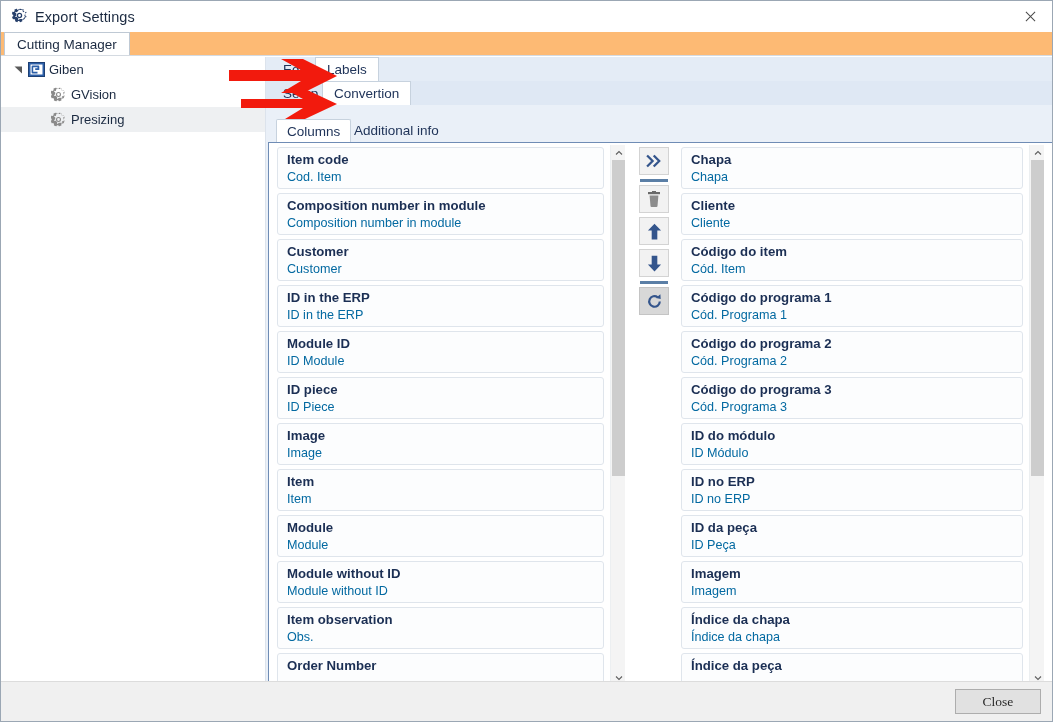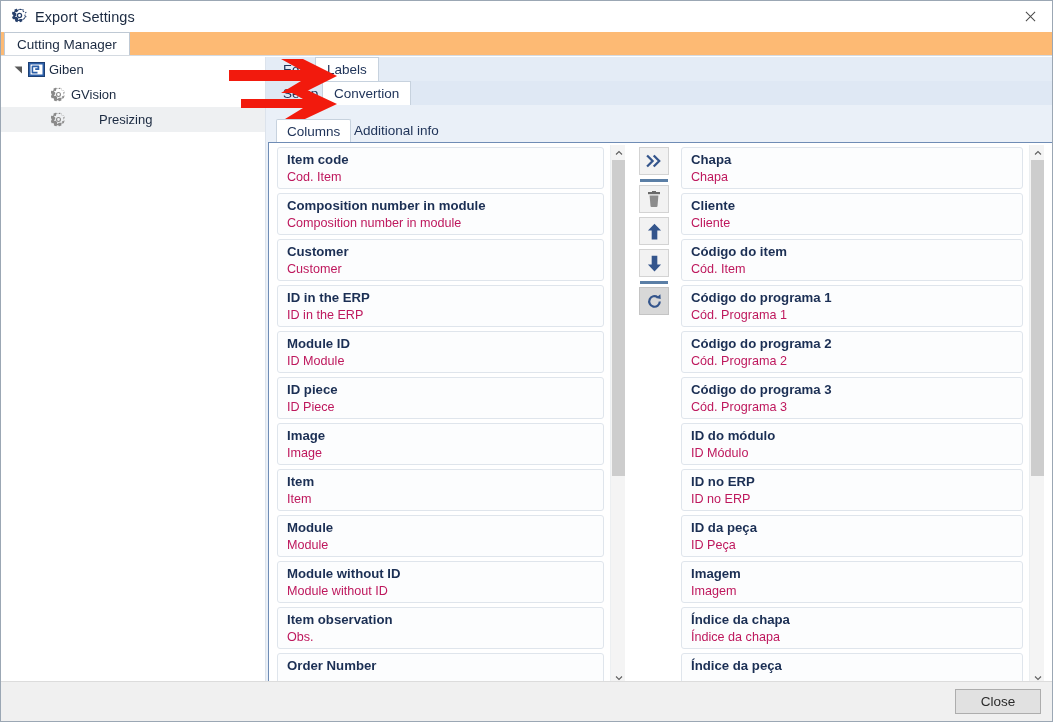--- a/index.html
+++ b/index.html
@@ -57,21 +57,21 @@
   
   .treepanel {
     position: absolute; left: 0; top: 56px; width: 264px; height: 625px;
     background: #ffffff;
   }
   .tree-row {
     display: flex; align-items: center; height: 25px;
     font-size: 13px; color: #1b2a41;
     cursor: pointer; position: relative;
   }
-  .tree-row.selected { background: #eef0f2; gap: 28px; }
+  .tree-row.selected { background: #eef0f2; }
   .tree-row.lvl0 { padding-left: 10px; }
   .tree-row.lvl1 { padding-left: 48px; }
   .tree-exp {
     width: 14px; height: 14px; margin-right: 2px;
     display: flex; align-items: center; justify-content: center;
     cursor: pointer;
   }
   .tree-ico { width: 18px; height: 18px; margin-right: 4px; display: flex;
               align-items: center; justify-content: center; flex: none; }
   .tree-label { white-space: nowrap; }
@@ -160,21 +160,21 @@
     padding: 3px 0 0 9px;
     cursor: pointer;
     overflow: hidden;
   }
   .litem:first-child { margin-top: 2px; }
   .litem-title {
     font-size: 13.2px; font-weight: bold; color: #1b2f54;
     line-height: 18px; white-space: nowrap;
   }
   .litem-sub {
-    font-size: 12.6px; color: #be185d;
+    font-size: 12.6px; color: #0369a1;
     line-height: 17px; white-space: nowrap;
   }
 
   
   .vsb {
     position: absolute; top: 0; right: 0; width: 15px; bottom: 0;
     background: #f4f4f4; border-left: 1px solid #eceff1;
   }
   .vsb-arrow {
     position: absolute; left: 0; width: 15px; height: 15px;
@@ -209,21 +209,21 @@
     position: absolute; left: 0; bottom: 0; width: 1051px; height: 40px;
     background: #f0f0f0;
     border-top: 1px solid #dcdcdc;
   }
   .closebtn {
     position: absolute; right: 11px; top: 7px;
     width: 86px; height: 25px;
     background: #e1e1e1;
     border: 1px solid #adadad;
     font-size: 13.5px; color: #2b2b2b;
-    font-family: Liberation Sans, sans-serif;
+    font-family: Liberation Serif, serif;
     cursor: pointer;
   }
 
   
   .arrow { position: absolute; pointer-events: none; }
 </style>
 </head>
 <body>
 
 <div id="app">

